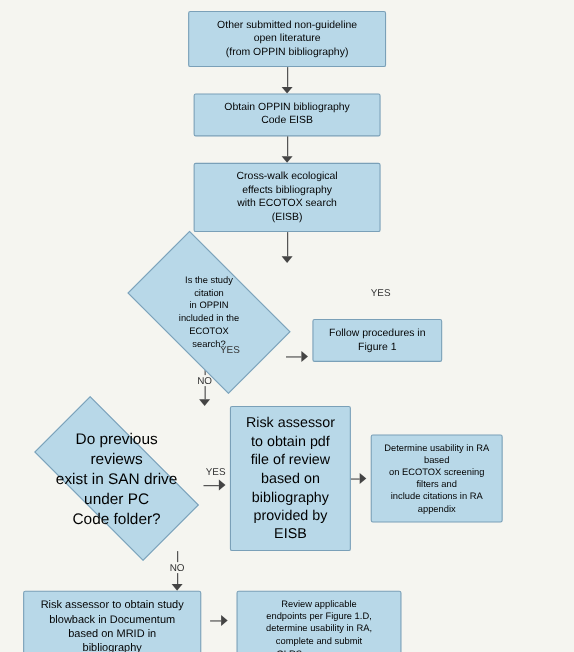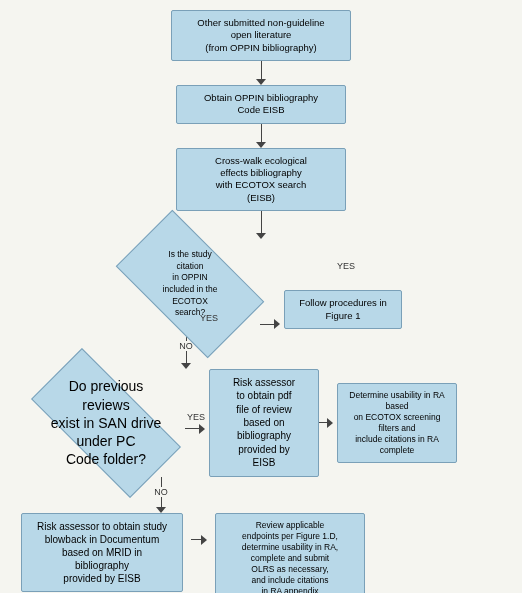--- a/index.html
+++ b/index.html
@@ -180,38 +180,38 @@
 
     <div style="display:flex; flex-direction:column; align-items:flex-start; margin-left:4px;">
       <span class="label-text" style="margin-left:2px; margin-bottom:2px;">YES</span>
       <div style="display:flex; align-items:center;">
         <div class="h-line" style="width:14px;"></div>
         <div class="arrowhead-right"></div>
       </div>
     </div>
 
     <div class="box box-rect" style="width:110px; margin-left:4px;">
-      <span style="white-space:pre-line; font-size:10px;">Risk assessor
+      <span style="white-space:pre-line; font-size:13px;">Risk assessor
 to obtain pdf
 file of review
 based on
 bibliography
 provided by
 EISB</span>
     </div>
 
     <div style="display:flex; align-items:center;">
       <div class="h-line" style="width:8px;"></div>
       <div class="arrowhead-right"></div>
     </div>
 
     <div class="box box-rect" style="width:120px; margin-left:4px; font-size:8.5px;">
       <span style="white-space:pre-line;">Determine usability in RA based
 on ECOTOX screening filters and
-include citations in RA complete</span>
+include citations in RA appendix</span>
     </div>
   </div>
 
   <div style="display:flex; flex-direction:column; align-items:center; margin-left:-200px;">
     <div class="arrow-line" style="height:10px;"></div>
     <span class="label-text" style="font-size:9px;">NO</span>
     <div class="arrow-line" style="height:10px;"></div>
     <div class="arrowhead-down"></div>
   </div>
 

